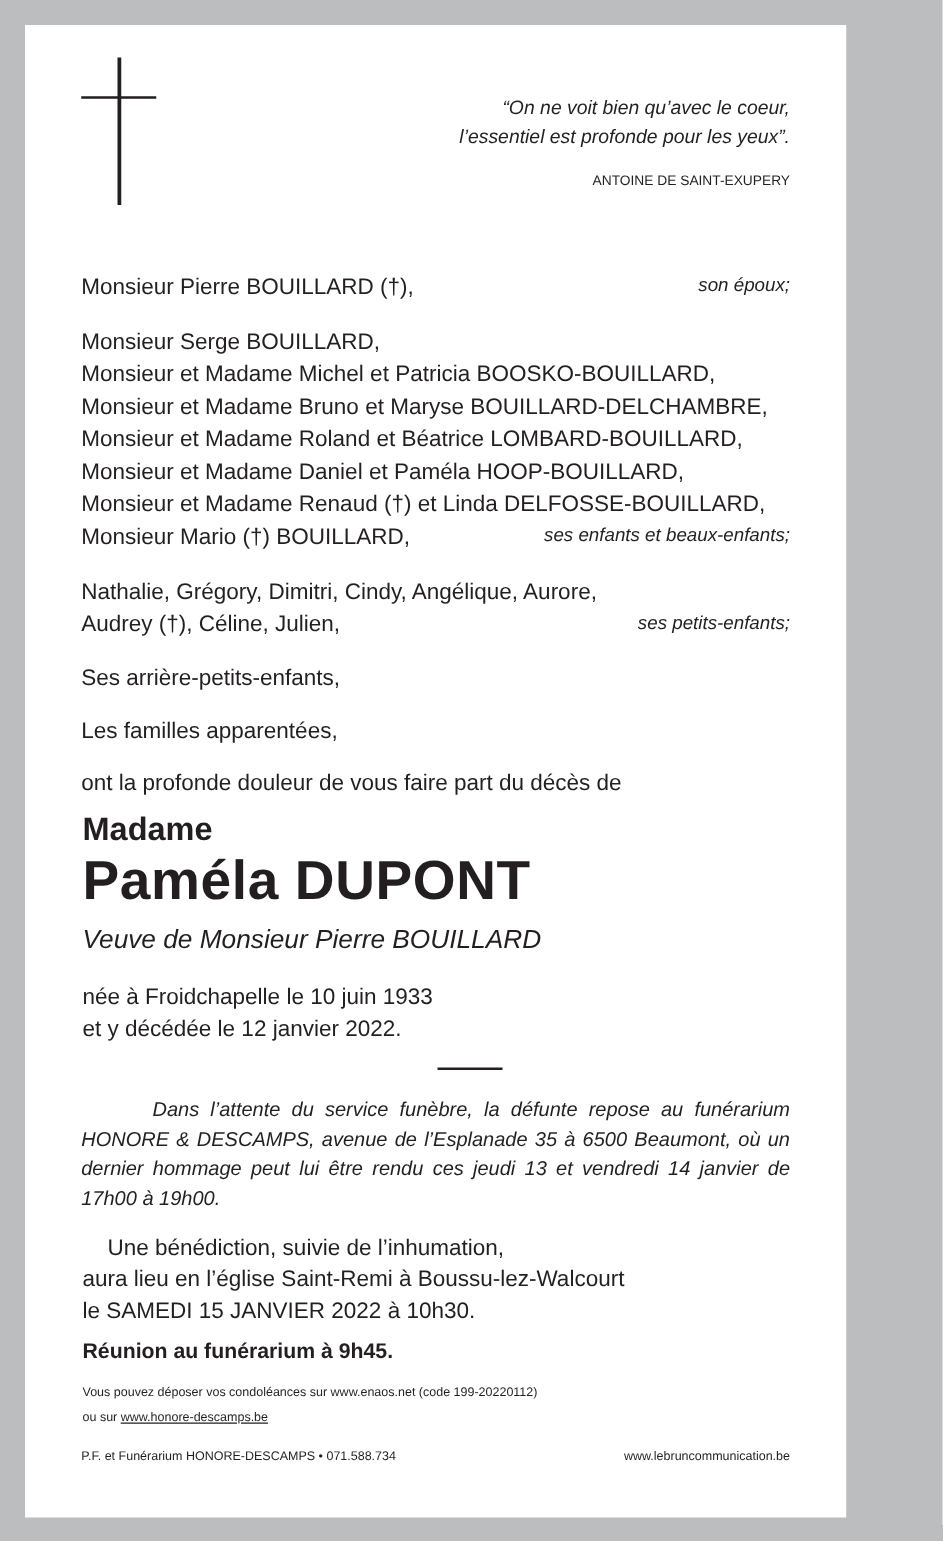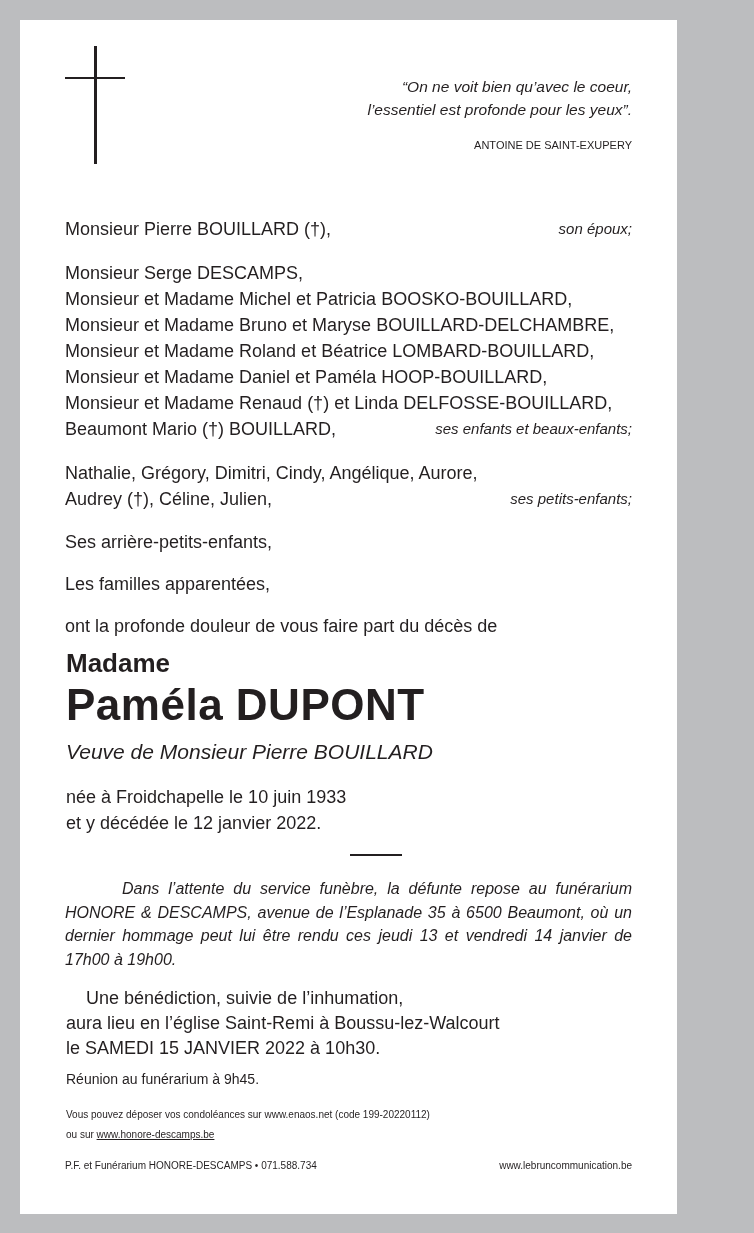--- a/index.html
+++ b/index.html
@@ -29,21 +29,21 @@
     .center { position: absolute; left: 0; right: 0; text-align: left; white-space: nowrap; margin-left: 46px; }
     .title-madame { top: 628px; font-weight: bold; font-size: 26px; }
     .title-name { top: 660px; font-weight: bold; font-size: 44px; letter-spacing: 0.5px; }
     .subtitle { top: 720px; font-style: italic; font-size: 21px; }
     .birth { top: 764px; font-size: 18px; line-height: 26px; }
     .divider { position: absolute; left: 330px; top: 834px; width: 52px; height: 1.5px; background: #231f20; }
 
     .para { position: absolute; left: 45px; right: 45px; top: 857px; font-style: italic; font-size: 16px; line-height: 23.5px; text-align: justify; text-indent: 57px; }
     .ceremony { top: 966px; font-size: 18px; line-height: 25px; }
     .ceremony .l1 { padding-left: 20px; }
-    .reunion { top: 1051px; font-weight: normal; font-size: 14px; }
+    .reunion { top: 1051px; font-weight: bold; font-size: 17px; }
     .condo { top: 1085px; font-size: 10px; line-height: 20px; }
     .condo a { color: #231f20; text-decoration: underline; }
 
     .footer-left { left: 45px; top: 1140px; font-size: 10px; }
     .footer-right { right: 45px; top: 1140px; font-size: 10px; }
   </style>
 </head>
 <body>
 
 <div class="card">
@@ -54,28 +54,28 @@
     <div>“On ne voit bien qu’avec le coeur,</div>
     <div>l’essentiel est profonde pour les yeux”.</div>
   </div>
   <div class="abs author">ANTOINE DE SAINT-EXUPERY</div>
 
   <div class="line" style="top:196px">
     <span>Monsieur Pierre BOUILLARD (†),</span>
     <span class="role">son époux;</span>
   </div>
 
-  <div class="line" style="top:240px">Monsieur Serge DESCAMPS,</div>
+  <div class="line" style="top:240px">Monsieur Serge BOUILLARD,</div>
   <div class="line" style="top:266px">Monsieur et Madame Michel et Patricia BOOSKO-BOUILLARD,</div>
   <div class="line" style="top:292px">Monsieur et Madame Bruno et Maryse BOUILLARD-DELCHAMBRE,</div>
   <div class="line" style="top:318px">Monsieur et Madame Roland et Béatrice LOMBARD-BOUILLARD,</div>
   <div class="line" style="top:344px">Monsieur et Madame Daniel et Paméla HOOP-BOUILLARD,</div>
   <div class="line" style="top:370px">Monsieur et Madame Renaud (†) et Linda DELFOSSE-BOUILLARD,</div>
   <div class="line" style="top:396px">
-    <span>Beaumont Mario (†) BOUILLARD,</span>
+    <span>Monsieur Mario (†) BOUILLARD,</span>
     <span class="role">ses enfants et beaux-enfants;</span>
   </div>
 
   <div class="line" style="top:466px">
     <span>Audrey (†), Céline, Julien,</span>
     <span class="role">ses petits-enfants;</span>
   </div>
   <div class="line" style="top:440px">Nathalie, Grégory, Dimitri, Cindy, Angélique, Aurore,</div>
 
   <div class="line" style="top:509px">Ses arrière-petits-enfants,</div>

